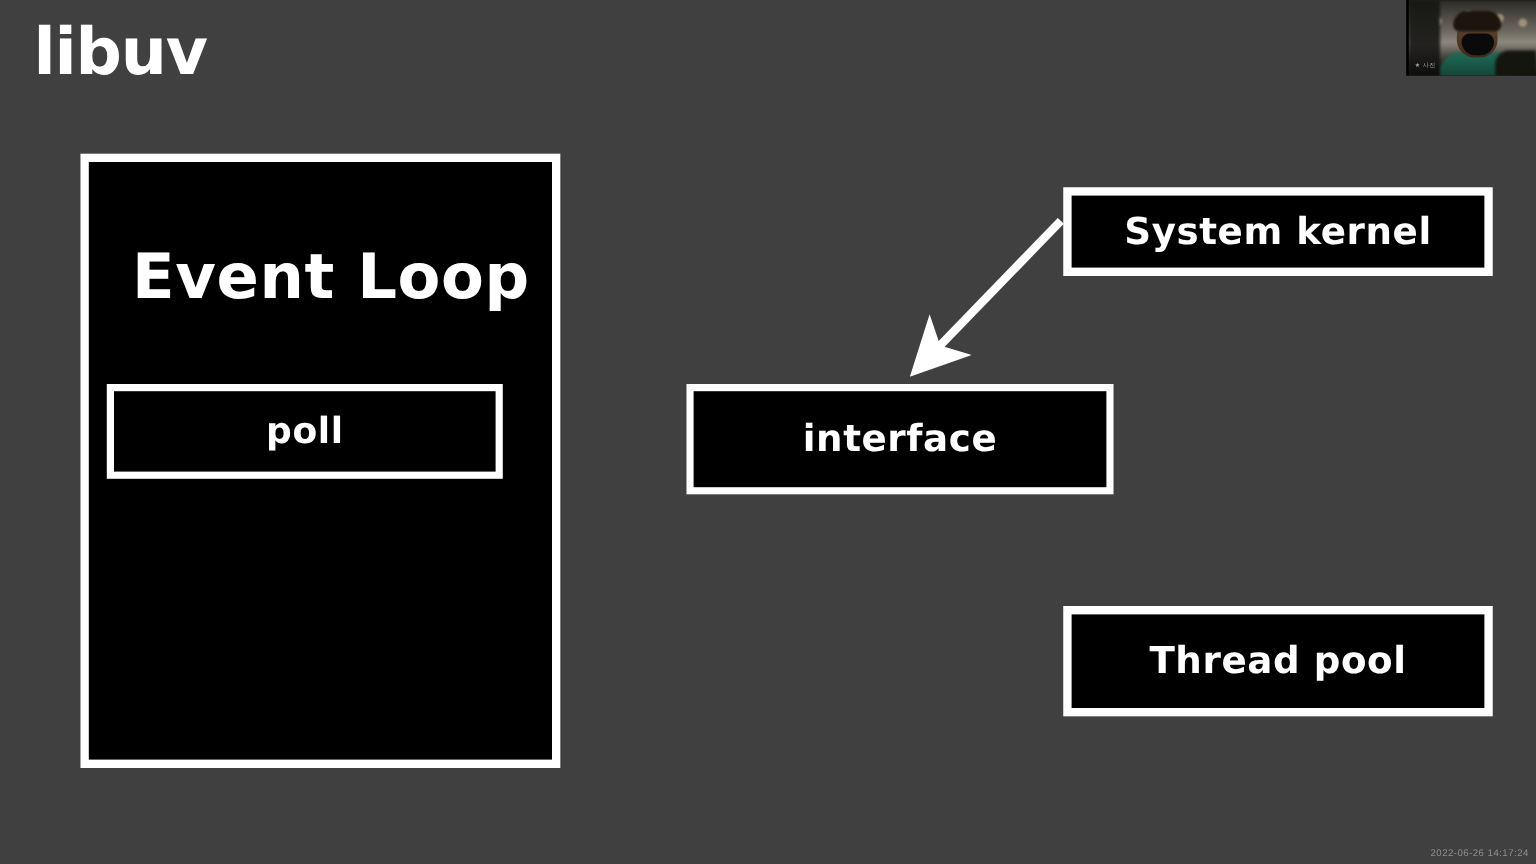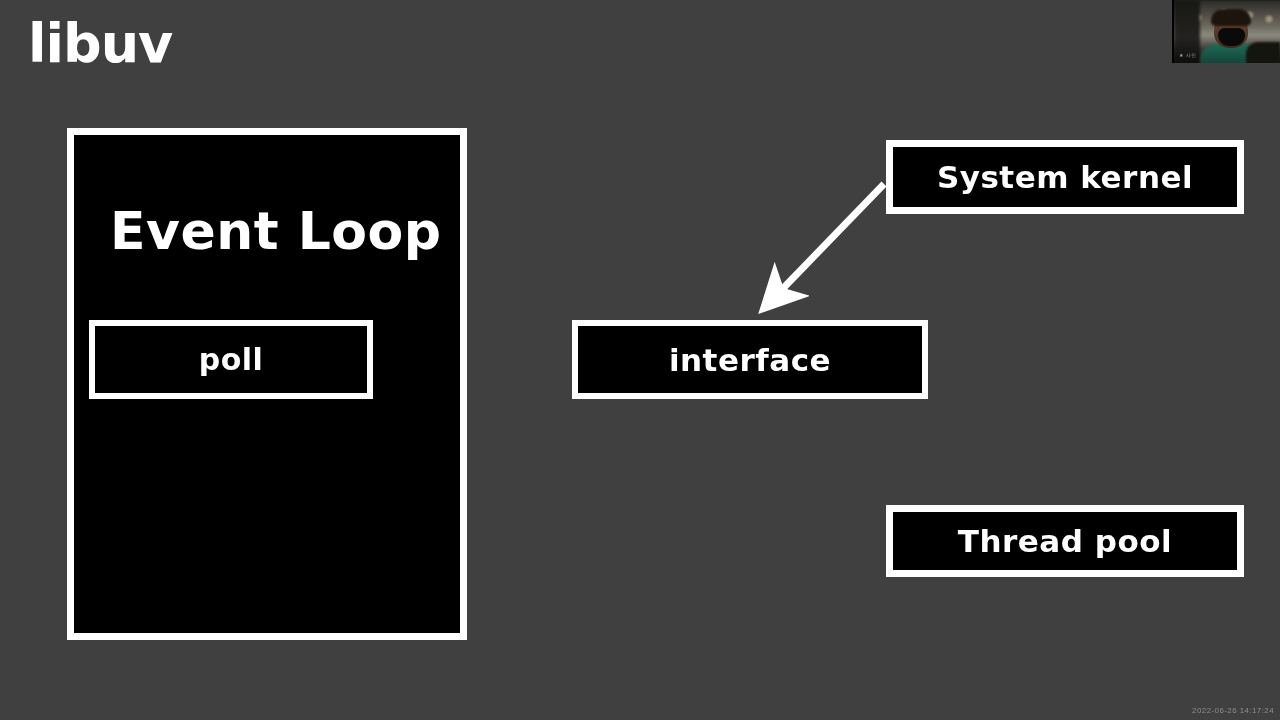--- a/index.html
+++ b/index.html
@@ -78,52 +78,52 @@
     color: #ffffff;
     letter-spacing: 0.5px;
     white-space: nowrap;
     margin-top: 44px;
   }
 
   
   #box-poll {
     left: 89px;
     top: 320px;
-    width: 284px;
+    width: 330px;
     height: 79px;
     border-width: 6px;
   }
   #box-poll .dbox-label { font-size: 30px; }
 
   
   #box-system-kernel {
     left: 886px;
-    top: 140px;
+    top: 156px;
     width: 358px;
     height: 74px;
     border-width: 7px;
   }
   #box-system-kernel .dbox-label { font-size: 31px; }
 
   
   #box-interface {
     left: 572px;
     top: 320px;
     width: 356px;
-    height: 79px;
+    height: 92px;
     border-width: 6px;
   }
   #box-interface .dbox-label { font-size: 31px; }
 
   
   #box-thread-pool {
     left: 886px;
     top: 505px;
     width: 358px;
-    height: 72px;
+    height: 92px;
     border-width: 7px;
   }
   #box-thread-pool .dbox-label { font-size: 31px; }
 
   
   #arrow-layer {
     position: absolute;
     left: 0;
     top: 0;
     width: 1280px;

